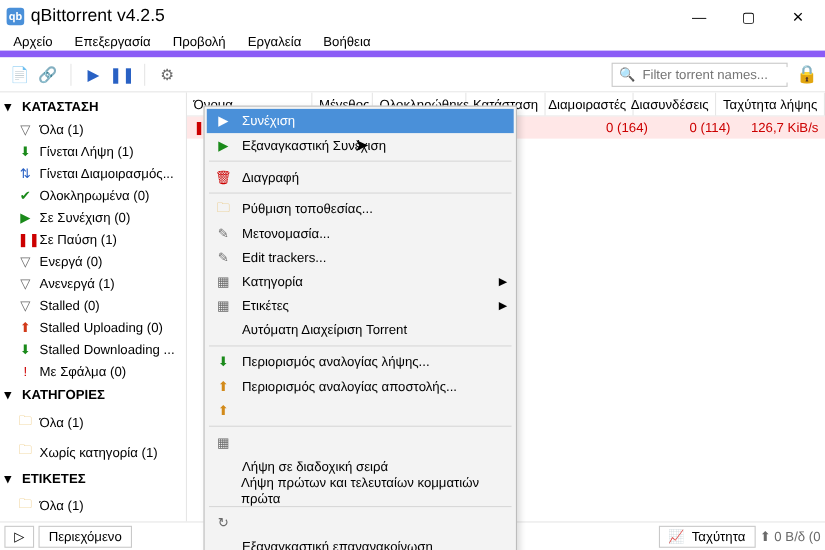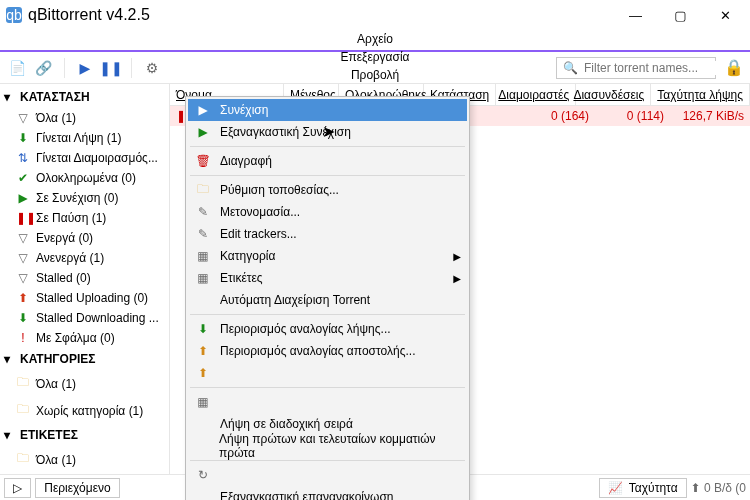--- a/index.html
+++ b/index.html
@@ -1,37 +1,37 @@
 <!DOCTYPE html>
 <html><head>
 <meta charset="utf-8">
 <style>
 * { margin: 0; padding: 0; box-sizing: border-box; font-family: "Segoe UI", Tahoma, sans-serif; font-size: 12px; }
 body { background: #fff; width: 750px; height: 500px; overflow: hidden; position: relative; }
 .titlebar { height: 30px; display: flex; align-items: center; padding: 0 2px 0 6px; background: #fff; }
-.titlebar .app-icon { width: 16px; height: 16px; background: #4a90d9; border-radius: 3px; margin-right: 6px; display: inline-flex; align-items: center; justify-content: center; color: #fff; font-size: 14px; font-weight: normal; }
+.titlebar .app-icon { width: 16px; height: 16px; background: #4a90d9; border-radius: 3px; margin-right: 6px; display: inline-flex; align-items: center; justify-content: center; color: #fff; font-size: 10px; font-weight: bold; }
 .titlebar .title { flex: 1; font-size: 16px; }
 .winbtns { display: flex; }
 .winbtn { width: 45px; height: 28px; display: flex; align-items: center; justify-content: center; font-size: 13px; }
-.menubar { height: 22px; display: flex; align-items: center; padding: 0 2px; border-bottom: 2px solid #8b5cf6; flex-direction: column; }
+.menubar { height: 22px; display: flex; align-items: center; padding: 0 2px; border-bottom: 6px solid #8b5cf6; }
 .menubar .m { padding: 2px 10px; }
 .toolbar { height: 32px; display: flex; align-items: center; padding: 2px 6px; border-bottom: 1px solid #e6e6e6; gap: 2px; }
 .tbtn { width: 24px; height: 24px; display: inline-flex; align-items: center; justify-content: center; font-size: 14px; }
 .tsep { width: 1px; height: 20px; background: #e6e6e6; margin: 0 6px; }
 .searchwrap { margin-left: auto; display: flex; align-items: center; border: 1px solid #c9c9c9; height: 22px; width: 160px; padding: 0 6px; gap: 6px; color: #888; }
 .searchwrap input { border: 0; outline: 0; flex: 1; font-size: 12px; color: #555; }
 .lock { margin-left: 6px; color: #e8b43a; font-size: 16px; }
 .main { display: flex; height: calc(500px - 30px - 22px - 32px - 26px); }
 .sidebar { width: 170px; border-right: 1px solid #e6e6e6; overflow: hidden; padding: 2px 2px; }
 .section-hdr { display: flex; align-items: center; gap: 6px; font-weight: bold; padding: 4px 2px; }
 .chev { width: 10px; display: inline-block; }
 .s-item { display: flex; align-items: center; gap: 6px; padding: 3px 4px 3px 14px; white-space: nowrap; overflow: hidden; text-overflow: ellipsis; }
 .s-ico { width: 14px; text-align: center; font-size: 12px; }
 .content { flex: 1; display: flex; flex-direction: column; position: relative; overflow: hidden; }
-.cols { height: 22px; display: flex; align-items: center; border-bottom: 1px solid #e6e6e6; background: #fff; text-decoration: underline; }
+.cols { height: 22px; display: flex; align-items: center; border-bottom: 1px solid #e6e6e6; background: #fff; }
 .cols > div { border-right: 1px solid #e6e6e6; padding: 0 6px; height: 100%; display: flex; align-items: center; white-space: nowrap; }
 .torrents { flex: 1; position: relative; }
 .row { height: 20px; display: flex; align-items: center; }
 .row.sel { background: #ffe7e7; }
 .row > div { padding: 0 6px; white-space: nowrap; overflow: hidden; }
 .statusbar { height: 26px; border-top: 1px solid #e6e6e6; display: flex; align-items: center; padding: 0 4px; gap: 4px; }
 .panelbtn { border: 1px solid #c9c9c9; height: 20px; display: inline-flex; align-items: center; padding: 0 8px; gap: 6px; background: #fff; }
 .context { position: absolute; left: 185px; top: 96px; width: 285px; background: #f3f3f3; border: 1px solid #bcbcbc; box-shadow: 3px 3px 6px rgba(0,0,0,0.15); z-index: 10; padding: 2px; }
 .ctx-item { height: 22px; display: flex; align-items: center; padding: 0 6px; gap: 8px; }
 .ctx-item.hl { background: #4a90d9; color: #fff; }

